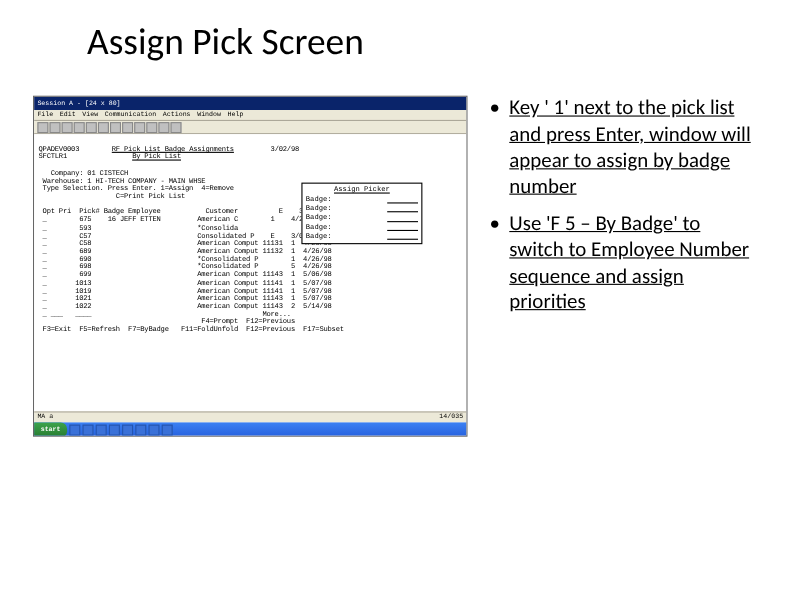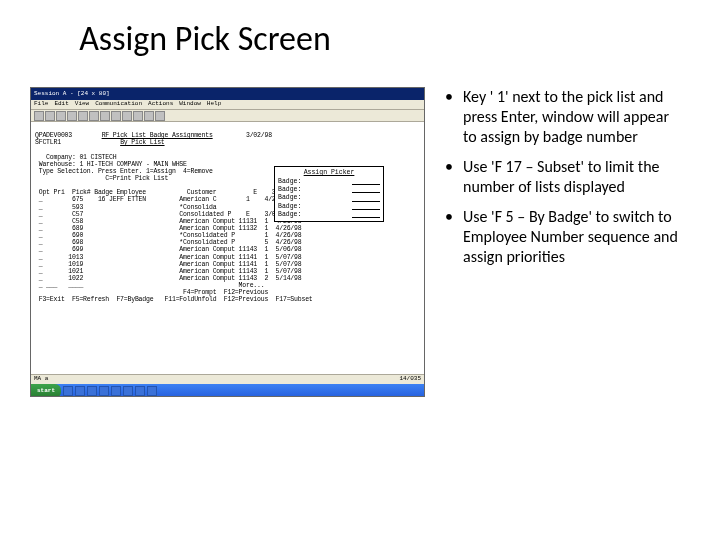--- a/index.html
+++ b/index.html
@@ -16,21 +16,21 @@
 .ss-term { background: #fff; color: #000; padding: 3px 4px; font-family: "Courier New", monospace; font-size: 6.5px; letter-spacing: -0.2px; height: 252px; overflow: hidden; white-space: pre; }
 .ss-status { background: #ece9d8; height: 10px; font-size: 6px; padding: 0 3px; display: flex; align-items: center; border-top: 1px solid #aca899; }
 .ss-status-r { margin-left: auto; }
 .ss-taskbar { background: linear-gradient(#3c81f3, #245edc); height: 14px; display: flex; align-items: center; font-size: 6px; }
 .ss-start { background: linear-gradient(#3ca34b, #267a2f); color: #fff; height: 100%; padding: 0 6px; display: flex; align-items: center; font-weight: bold; border-radius: 0 6px 6px 0; }
 .ss-task { background: #3a71d8; border: 1px solid #2354b0; color: #fff; height: 10px; margin-left: 2px; padding: 0 4px; display: flex; align-items: center; }
 .popup { position: absolute; right: 40px; top: 78px; width: 110px; background: #fff; border: 1px solid #000; padding: 2px 3px; font-size: 6.5px; }
 .popup .pline { display: flex; justify-content: space-between; margin: 1px 0; }
 .popup .uline { display: inline-block; width: 28px; border-bottom: 1px solid #000; }
 .u { text-decoration: underline; }
-.bullets { font-size: 16px; width: 240px; line-height: 1.25; }
+.bullets { font-size: 19px; width: 240px; line-height: 1.25; text-decoration: underline; }
 .bullets li { margin-bottom: 10px; list-style: none; position: relative; padding-left: 18px; }
 .bullets li::before { content: "•"; position: absolute; left: 0; top: 0; }
 </style>
 </head>
 <body>
 
 <div class="slide">
   <h1 class="title">Assign Pick Screen</h1>
   <div class="content">
     <div class="screenshot">
@@ -120,17 +120,16 @@
         <div class="ss-task"></div>
         <div class="ss-task"></div>
         <div class="ss-task"></div>
         <div class="ss-task"></div>
         <div class="ss-task"></div>
         <div class="ss-task"></div>
       </div>
     </div>
     <ul class="bullets">
       <li>Key ' 1' next to the pick list and press Enter, window will appear to assign by badge number</li>
-      <li>Use 'F 17 – Subset' to limit the number of lists displayed</li>
       <li>Use 'F 5 – By Badge' to switch to Employee Number sequence and assign priorities</li>
     </ul>
   </div>
 </div>
 
 </body></html>

